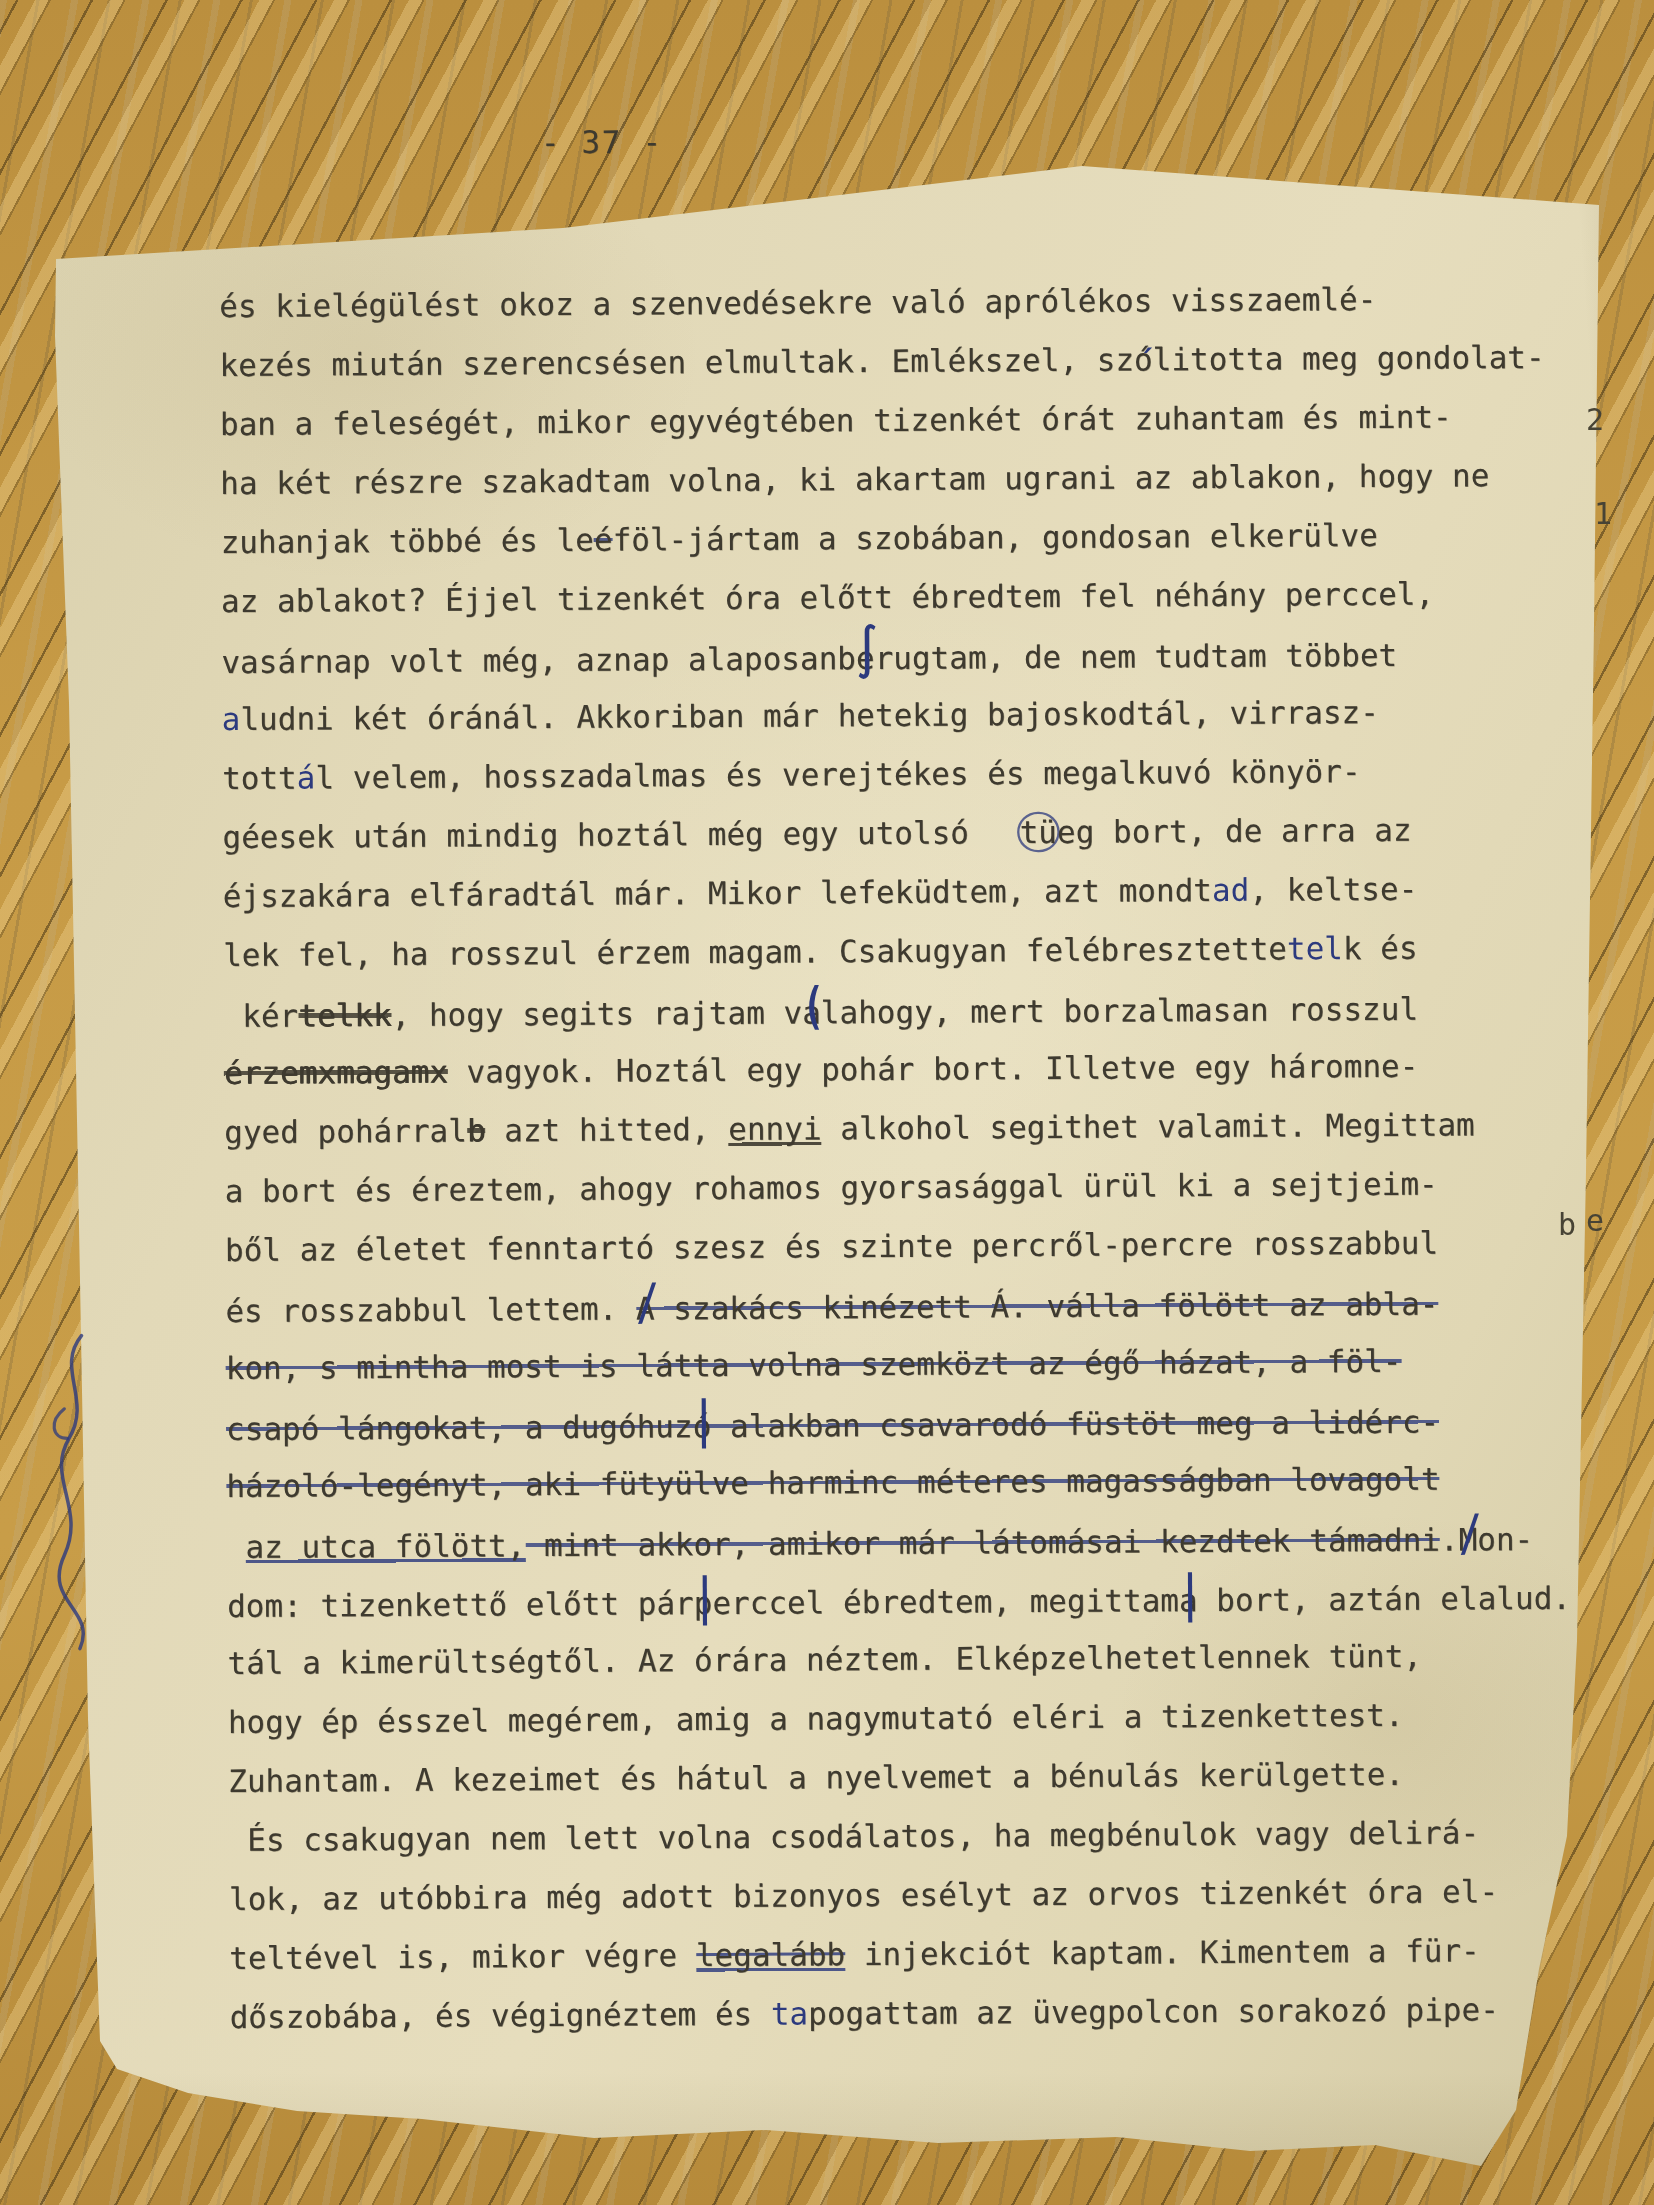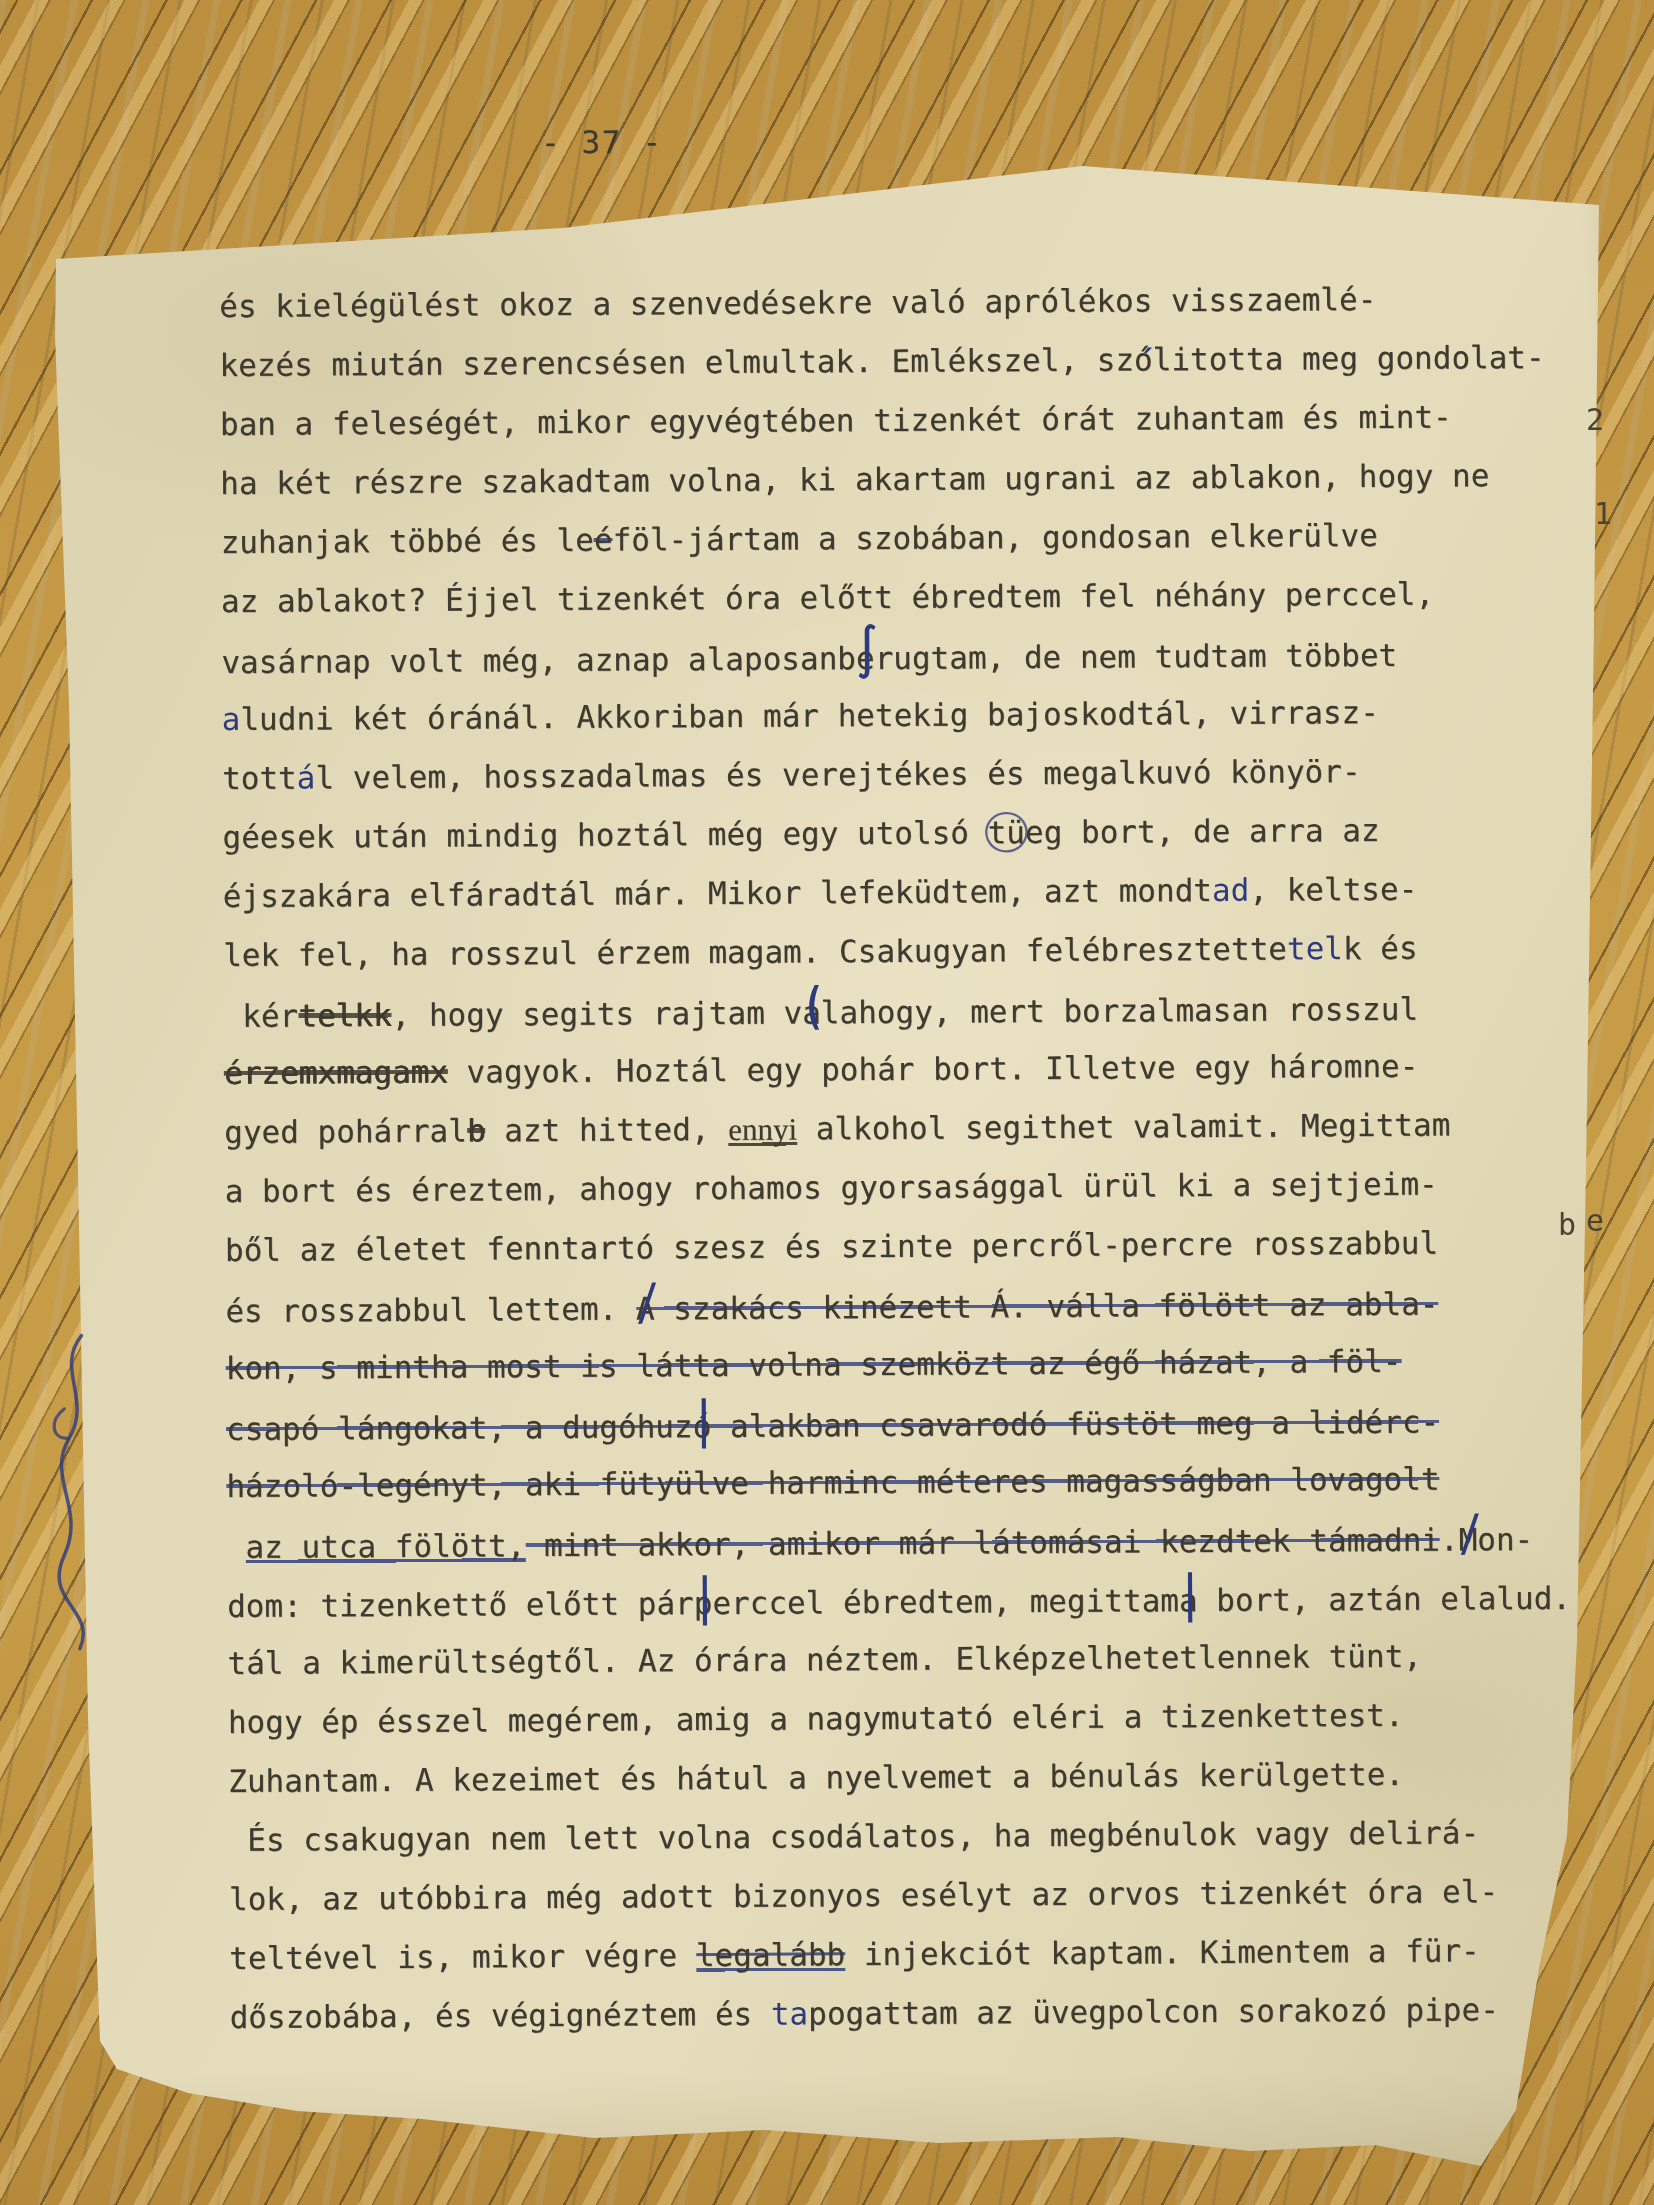--- a/index.html
+++ b/index.html
@@ -63,31 +63,31 @@
   
   .sg-n{}
   .sg-b{color:#2c3a7e;text-shadow:none;}
   .sg-i{color:#2c3a7e;display:inline-block;width:0;overflow:visible;
         transform:translateY(-4.7px) scaleY(1.35);font-size:1.2em;font-weight:bold;
         text-shadow:none;}
   .sg-x{background-image:linear-gradient(to bottom,rgba(0,0,0,0) 44%,
         rgba(62,58,47,.85) 44%,rgba(62,58,47,.85) 57%,rgba(0,0,0,0) 57%);
         text-shadow:0.8px 0 0 currentColor;}
   .sg-u{background-image:linear-gradient(to bottom,rgba(0,0,0,0) 88%,
-        rgba(62,58,47,.9) 88%,rgba(62,58,47,.9) 97%,rgba(0,0,0,0) 97%);font-family:Liberation Serif, serif;}
+        rgba(62,58,47,.9) 88%,rgba(62,58,47,.9) 97%,rgba(0,0,0,0) 97%);}
   .sg-p{background-image:linear-gradient(to bottom,rgba(0,0,0,0) 45%,
         rgba(44,58,126,.78) 45%,rgba(44,58,126,.78) 55%,rgba(0,0,0,0) 55%);}
   .sg-pu{background-image:linear-gradient(to bottom,rgba(0,0,0,0) 86%,
         rgba(44,58,126,.82) 86%,rgba(44,58,126,.82) 96%,rgba(0,0,0,0) 96%);}
   .sg-pb{background-image:
         linear-gradient(to bottom,rgba(0,0,0,0) 45%,rgba(44,58,126,.82) 45%,
           rgba(44,58,126,.82) 54%,rgba(0,0,0,0) 54%),
         linear-gradient(to bottom,rgba(0,0,0,0) 87%,rgba(44,58,126,.82) 87%,
           rgba(44,58,126,.82) 96%,rgba(0,0,0,0) 96%); margin-top: 46px;}
-  .sg-circ{box-shadow:0 0 0 2.3px rgba(44,58,126,.75);border-radius:50%;}
+  .sg-circ{box-shadow:0 0 0 2.3px rgba(44,58,126,.75);border-radius:50%;margin-left:32px;}
 
   .stray{position:absolute;font-size:30px;}
   .stray.ink{color:#474335;}
   .stray.pen{color:#2c3a7e;font-weight:bold;}
 
   .squiggle{position:absolute;left:41px;top:1321px;}
 </style>
 </head>
 <body>
 

